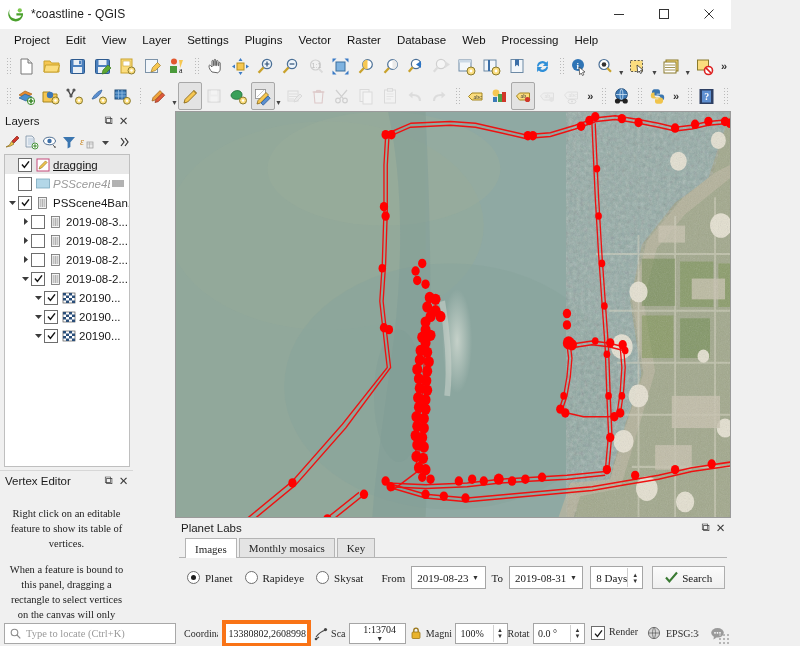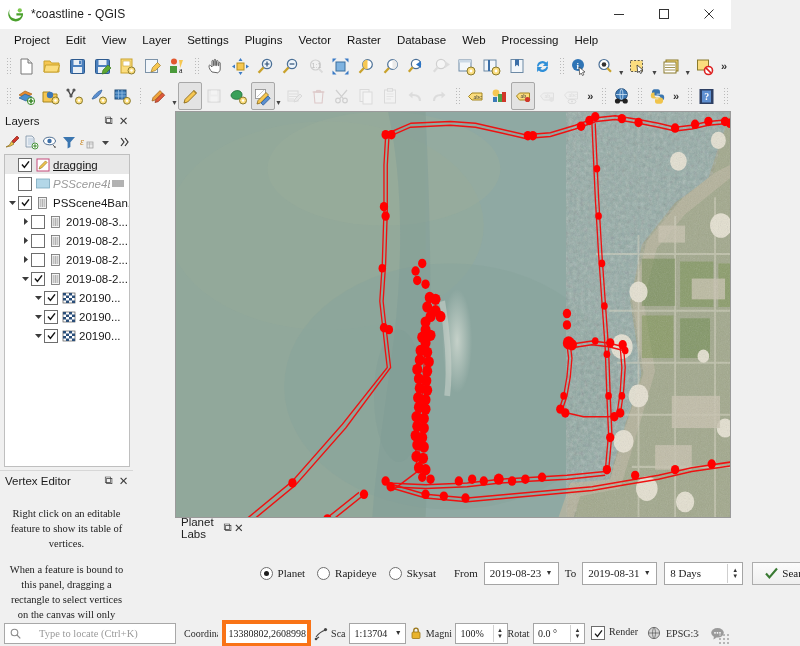--- a/index.html
+++ b/index.html
@@ -60,21 +60,21 @@
 
   
   .vertex-body{flex:0 0 auto;height:118px;padding:6px 7px;font-size:10.5px;color:#1b1b1b;text-align:center;line-height:1.45;font-family:"Liberation Serif",serif;}
   .vertex-body p{margin:10px 2px;}
 
   
   .canvas-wrap{flex:1 1 auto;position:relative;min-height:0;border:1px solid #9a9a9a;border-top:1px solid #9a9a9a;background:#7e9a96;overflow:hidden;}
   #mapsvg{position:absolute;inset:0;width:100%;height:100%;}
 
   
-  .planet{flex:0 0 auto;height:102px;background:#f0f0f0;display:flex;flex-direction:row;}
+  .planet{flex:0 0 auto;height:102px;background:#f0f0f0;display:flex;flex-direction:column;}
   .planet-head{height:19px;display:flex;align-items:center;padding:0 4px 0 6px;font-size:11.5px;}
   .tabs{display:flex;align-items:flex-end;height:20px;padding-left:6px;border-bottom:1px solid #b4b4b4;margin:0 4px;}
   .tab{height:18px;padding:0 9px;display:flex;align-items:center;font-size:11px;border:1px solid #b4b4b4;border-bottom:none;background:#e4e4e4;color:#262626;margin-right:2px;font-family:"Liberation Serif",serif;}
   .tab.on{background:#fff;height:19px;position:relative;top:1px;}
   .planet-row{display:flex;align-items:center;gap:0;padding:8px 6px 0 12px;font-family:"Liberation Serif",serif;font-size:11px;}
   .radio{display:flex;align-items:center;margin-right:12px;}
   .radio .dot{width:11px;height:11px;border-radius:50%;border:1px solid #6f6f6f;background:#fff;margin-right:5px;display:flex;align-items:center;justify-content:center;}
   .radio .dot i{width:5px;height:5px;border-radius:50%;background:#1d1d1d;display:none;}
   .radio.on .dot i{display:block;}
   .btn{height:21px;border:1px solid #adadad;background:linear-gradient(#fbfbfb,#efefef);display:flex;align-items:center;padding:0 7px;font-size:11px;color:#161616;font-family:"Liberation Serif",serif;}
@@ -85,27 +85,27 @@
   .combo .cv{width:14px;display:flex;align-items:center;justify-content:center;color:#333;font-size:7px;}
   .spin{height:21px;border:1px solid #a5a5a5;background:#fff;display:flex;align-items:center;padding:0 0 0 5px;font-size:11px;font-family:"Liberation Serif",serif;}
   .spin .val{flex:1 1 auto;white-space:nowrap;}
   .spin .arrows{width:14px;height:19px;display:flex;flex-direction:column;align-items:center;justify-content:center;border-left:1px solid #cfcfcf;}
   .spin .arrows span{font-size:6px;line-height:6px;color:#333;}
   .check-sq{width:12px;height:12px;border:1px solid #6d6d6d;background:#fff;display:flex;align-items:center;justify-content:center;margin-right:4px;}
 
   
   .statusbar{height:26px;flex:0 0 auto;display:flex;align-items:center;background:#f0f0f0;padding:0 4px;gap:0;}
   .locate{width:160px;height:19px;border:1px solid #a8a8a8;background:#fff;display:flex;align-items:center;padding:0 5px;margin-right:8px;flex:0 0 auto;}
-  .locate .ph{color:#9a9a9a;font-size:10.5px;font-family:"Liberation Serif",serif;margin-left:18px;}
+  .locate .ph{color:#9a9a9a;font-size:10.5px;font-family:"Liberation Serif",serif;margin-left:5px;}
   .sb-lbl{font-size:10px;color:#2b2b2b;font-family:"Liberation Serif",serif;white-space:nowrap;overflow:hidden;}
   .sb-field{height:19px;border:4px solid #f97316;background:#fff;display:flex;align-items:center;padding:0 3px;font-size:10px;font-family:"Liberation Serif",serif;white-space:nowrap;overflow:hidden;}
   .sb-spin{height:19px;border:1px solid #a5a5a5;background:#fff;display:flex;align-items:center;padding-left:4px;font-size:10px;font-family:"Liberation Serif",serif;}
   .sb-spin .ar{width:13px;height:17px;display:flex;flex-direction:column;align-items:center;justify-content:center;border-left:1px solid #d2d2d2;margin-left:auto;}
   .sb-spin .ar span{font-size:6px;line-height:6px;color:#333;}
-  .sb-combo{height:19px;border:1px solid #a5a5a5;background:#fff;display:flex;align-items:center;padding-left:4px;font-size:10px;font-family:"Liberation Serif",serif;}
+  .sb-combo{height:19px;border:1px solid #a5a5a5;background:#fff;display:flex;align-items:center;padding-left:4px;font-size:10px;font-family:"Liberation Serif",serif;flex-direction:column;}
   .sb-combo .cv{width:13px;display:flex;align-items:center;justify-content:center;color:#333;font-size:7px;}
   .sb-ico{width:20px;height:20px;display:flex;align-items:center;justify-content:center;flex:0 0 auto;}
   .gripcorner{position:absolute;right:1px;bottom:1px;width:12px;height:12px;
      background-image:radial-gradient(circle,#b6b6b6 1px,transparent 1px);
      background-size:4px 4px;}
 </style>
 </head>
 <body>
 
 <div id="app">
@@ -1046,20 +1046,31 @@
         </svg>
       </div>
 
       <div class="planet">
         <div class="planet-head">
           <span style="flex:1 1 auto">Planet Labs</span>
           <span class="dockbtn">⧉</span>
           <span class="dockbtn">✕</span>
         </div>
 
+        <div class="tabs">
+          <div class="tab on">
+              <span>Images</span>
+            </div>
+          <div class="tab">
+              <span>Monthly mosaics</span>
+            </div>
+          <div class="tab">
+              <span>Key</span>
+            </div>
+        </div>
 
         <div class="planet-row">
           <div class="radio on">
             <span class="dot">
                 <i></i>
               </span>
             <span>Planet</span>
           </div>
           <div class="radio">
             <span class="dot"></span>

